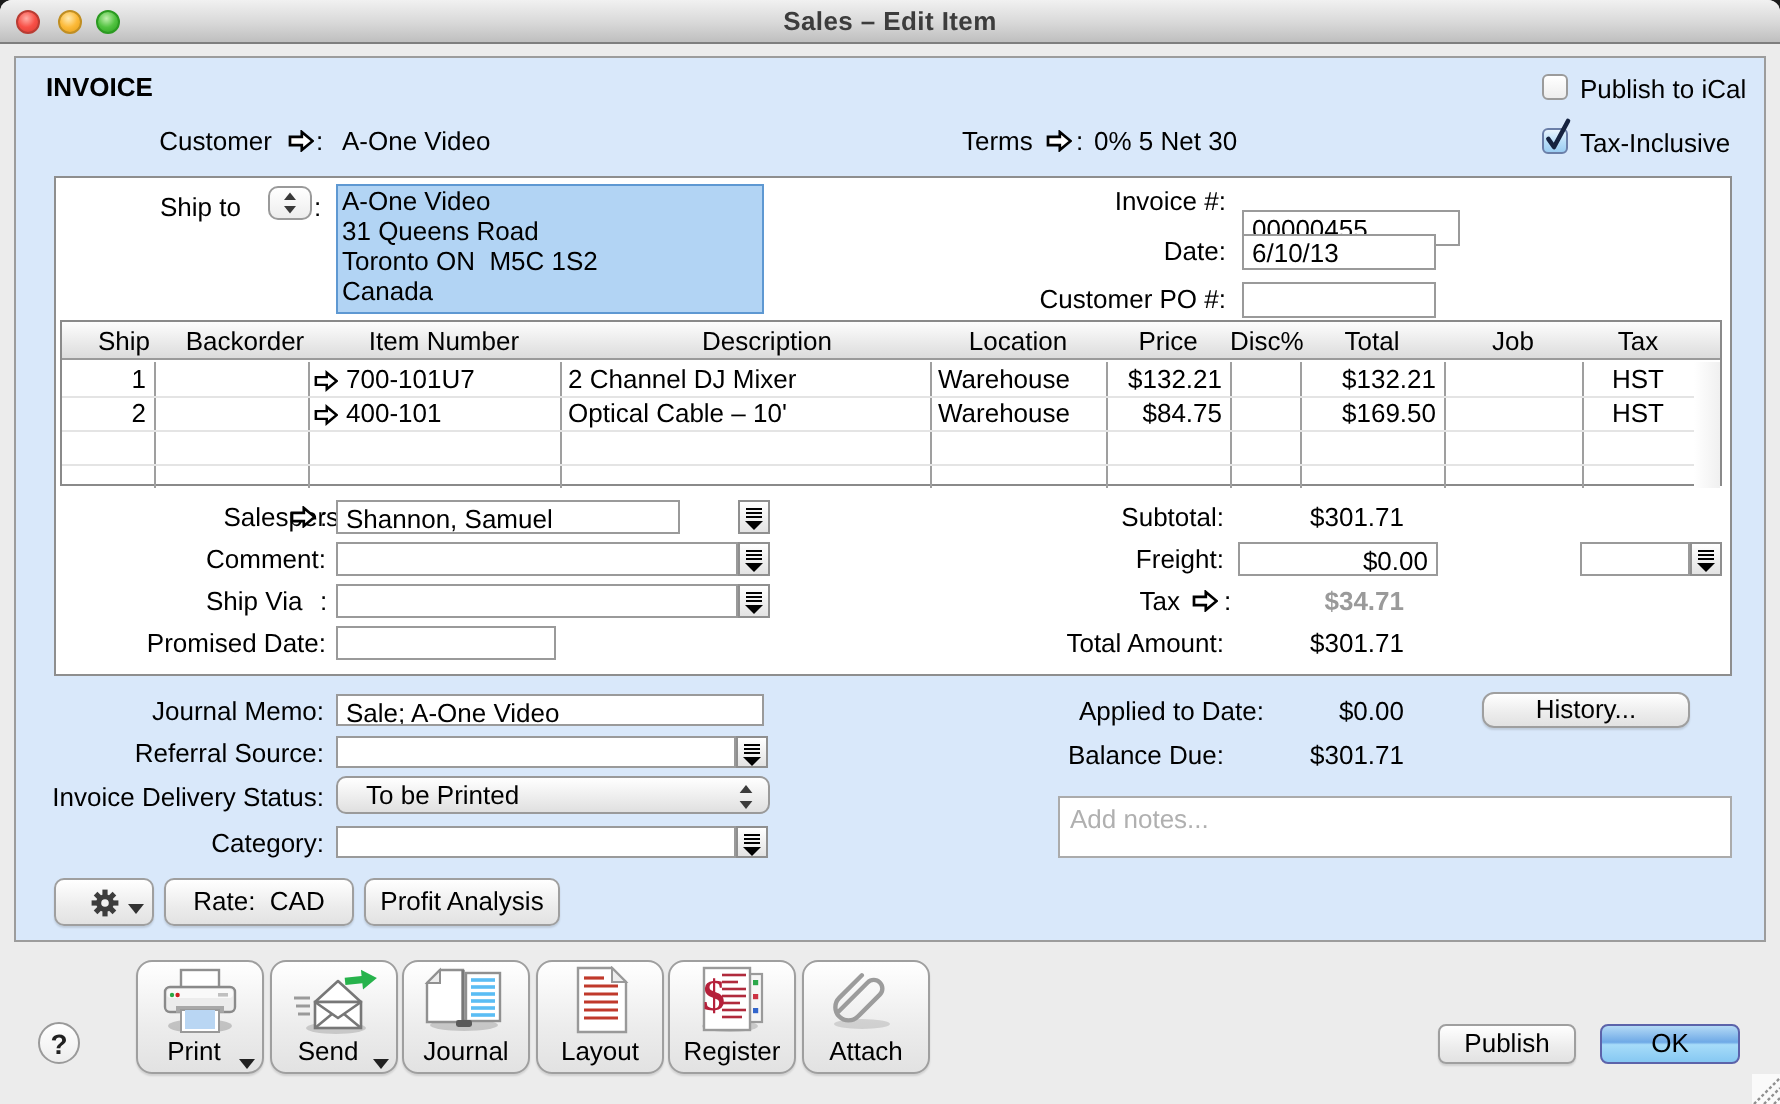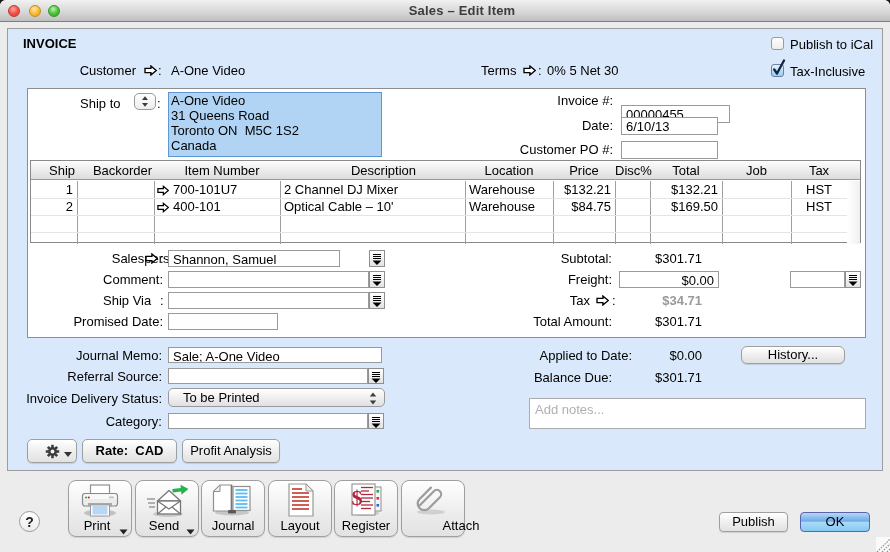--- a/index.html
+++ b/index.html
@@ -2,21 +2,21 @@
 <html><head>
 <meta charset="utf-8">
 <style>
 * { margin:0; padding:0; box-sizing:border-box; }
 html,body { width:890px; height:552px; background:#1a1a1a; overflow:hidden; }
 body { font-family:"Liberation Sans", sans-serif; font-size:13px; color:#000; }
 #win { position:absolute; left:0; top:0; width:890px; height:552px; background:#ececec; border-radius:6px 6px 0 0; overflow:hidden; }
 .abs { position:absolute; }
 
 #titlebar { position:absolute; left:0; top:0; width:890px; height:22px;
-  background:linear-gradient(#f1f1f1, #d8d8d8 55%, #bfbfbf); border-bottom:1px solid #7e7e7e;padding-left:17px; }
+  background:linear-gradient(#f1f1f1, #d8d8d8 55%, #bfbfbf); border-bottom:1px solid #7e7e7e; }
 #titlebar .tl { position:absolute; top:5px; width:12px; height:12px; border-radius:50%; }
 #title { position:absolute; top:3px; width:100%; text-align:center; font-size:13px; color:#3c3c3c; font-weight:bold; letter-spacing:0.2px;}
 
 #panel { position:absolute; left:7px; top:28px; width:876px; height:443px; background:#d9e8fa; border:1px solid #9c9c9c; }
 .lbl { position:absolute; white-space:nowrap; }
 .r { text-align:right; }
 .field { position:absolute; background:#fff; border:1px solid #9a9a9a; font-size:13px; padding:1px 4px; white-space:nowrap; overflow:hidden; }
 .combobtn { position:absolute; width:16px; background:linear-gradient(#ffffff,#e3e3e3); border:1px solid #8f8f8f; }
 .whitebox { position:absolute; background:#fff; border:1px solid #8e8e8e; }
 .btn { position:absolute; background:linear-gradient(#ffffff,#ececec 60%, #e2e2e2); border:1px solid #9f9f9f; border-radius:5px; text-align:center; box-shadow:0 1px 1px rgba(0,0,0,0.12); }
@@ -245,21 +245,21 @@
             <line x1="2.8" y1="2.8" x2="12.2" y2="12.2"></line>
             <line x1="12.2" y1="2.8" x2="2.8" y2="12.2"></line>
           </g>
         </g>
         <circle cx="7.5" cy="7.5" r="1.9" fill="#f2f2f2"></circle>
       </svg>
     <svg style="position:absolute; right:4px; bottom:5px;" width="8" height="5" viewBox="0 0 8 5">
         <path d="M0 0 H8 L4 5 Z" fill="#333"></path>
       </svg>
   </div>
-  <div class="btn" style="left:82px; top:439px; width:95px; height:24px; padding-top:3px;font-weight:bold;">Rate:&nbsp; CAD</div>
+  <div class="btn" style="left:82px; top:439px; width:95px; height:24px; padding-top:3px;">Rate:&nbsp; CAD</div>
   <div class="btn" style="left:182px; top:439px; width:98px; height:24px; padding-top:3px;">Profit Analysis</div>
 
   <div class="abs" style="left:19px; top:511px; width:21px; height:21px; border-radius:50%; background:linear-gradient(#ffffff,#ededed); border:1.5px solid #9a9a9a; text-align:center; font-weight:bold; font-size:14px; color:#222; line-height:20px;">?</div>
 
   <div class="btn iconbtn" style="left:68px; top:480px; width:64px; height:57px; border-radius:8px;"></div>
   <div class="btn iconbtn" style="left:135px; top:480px; width:64px; height:57px; border-radius:8px;"></div>
   <div class="btn iconbtn" style="left:201px; top:480px; width:64px; height:57px; border-radius:8px;"></div>
   <div class="btn iconbtn" style="left:268px; top:480px; width:64px; height:57px; border-radius:8px;"></div>
   <div class="btn iconbtn" style="left:334px; top:480px; width:64px; height:57px; border-radius:8px;"></div>
   <div class="btn iconbtn" style="left:401px; top:480px; width:64px; height:57px; border-radius:8px;"></div>
@@ -267,21 +267,21 @@
   <svg class="abs" style="left:119px; top:529px;" width="9" height="6" viewBox="0 0 9 6">
       <path d="M0.5 0.5 H8.5 L4.5 5.5 Z" fill="#222"></path>
     </svg>
   <div class="lbl" style="left:135px; top:518px; width:58px; text-align:center;">Send</div>
   <svg class="abs" style="left:186px; top:529px;" width="9" height="6" viewBox="0 0 9 6">
       <path d="M0.5 0.5 H8.5 L4.5 5.5 Z" fill="#222"></path>
     </svg>
   <div class="lbl" style="left:201px; top:518px; width:64px; text-align:center;">Journal</div>
   <div class="lbl" style="left:268px; top:518px; width:64px; text-align:center;">Layout</div>
   <div class="lbl" style="left:334px; top:518px; width:64px; text-align:center;">Register</div>
-  <div class="lbl" style="left:401px; top:518px; width:64px; text-align:center;margin-left:28px;">Attach</div>
+  <div class="lbl" style="left:401px; top:518px; width:64px; text-align:center;">Attach</div>
 
   <svg class="abs" style="left:78px; top:484px;" width="44" height="34" viewBox="0 0 44 34">
     <ellipse cx="22" cy="29" rx="16" ry="3.5" fill="#000" opacity="0.18"></ellipse>
     <rect x="12.5" y="1" width="19" height="11" fill="#fff" stroke="#909090" stroke-width="1.2"></rect>
     <rect x="4.5" y="9.5" width="35" height="12.5" rx="2.5" fill="#ececec" stroke="#8a8a8a" stroke-width="1.2"></rect>
     <rect x="5.5" y="10.5" width="33" height="4.5" rx="2" fill="#f9f9f9"></rect>
     <circle cx="8" cy="13.5" r="1.1" fill="#2aa844"></circle>
       <circle cx="10.8" cy="13.5" r="1.1" fill="#cc2222"></circle>
     <rect x="31" y="12.5" width="5" height="1.8" fill="#c0c0c0"></rect>
     <rect x="10" y="19" width="24" height="3.4" fill="#a8a8a8"></rect>

